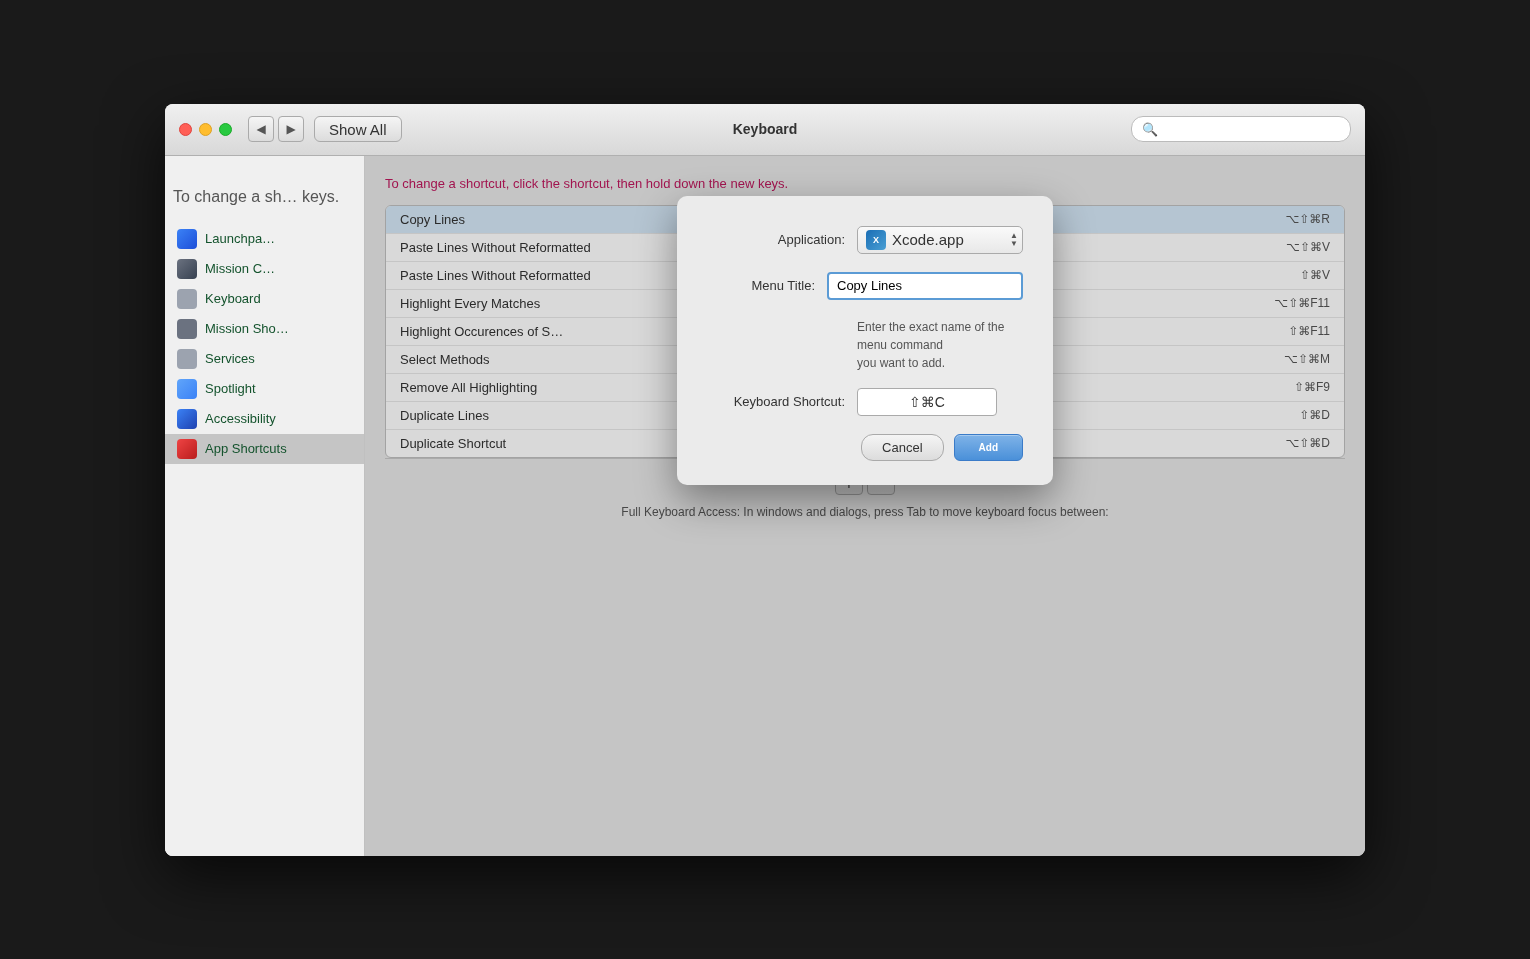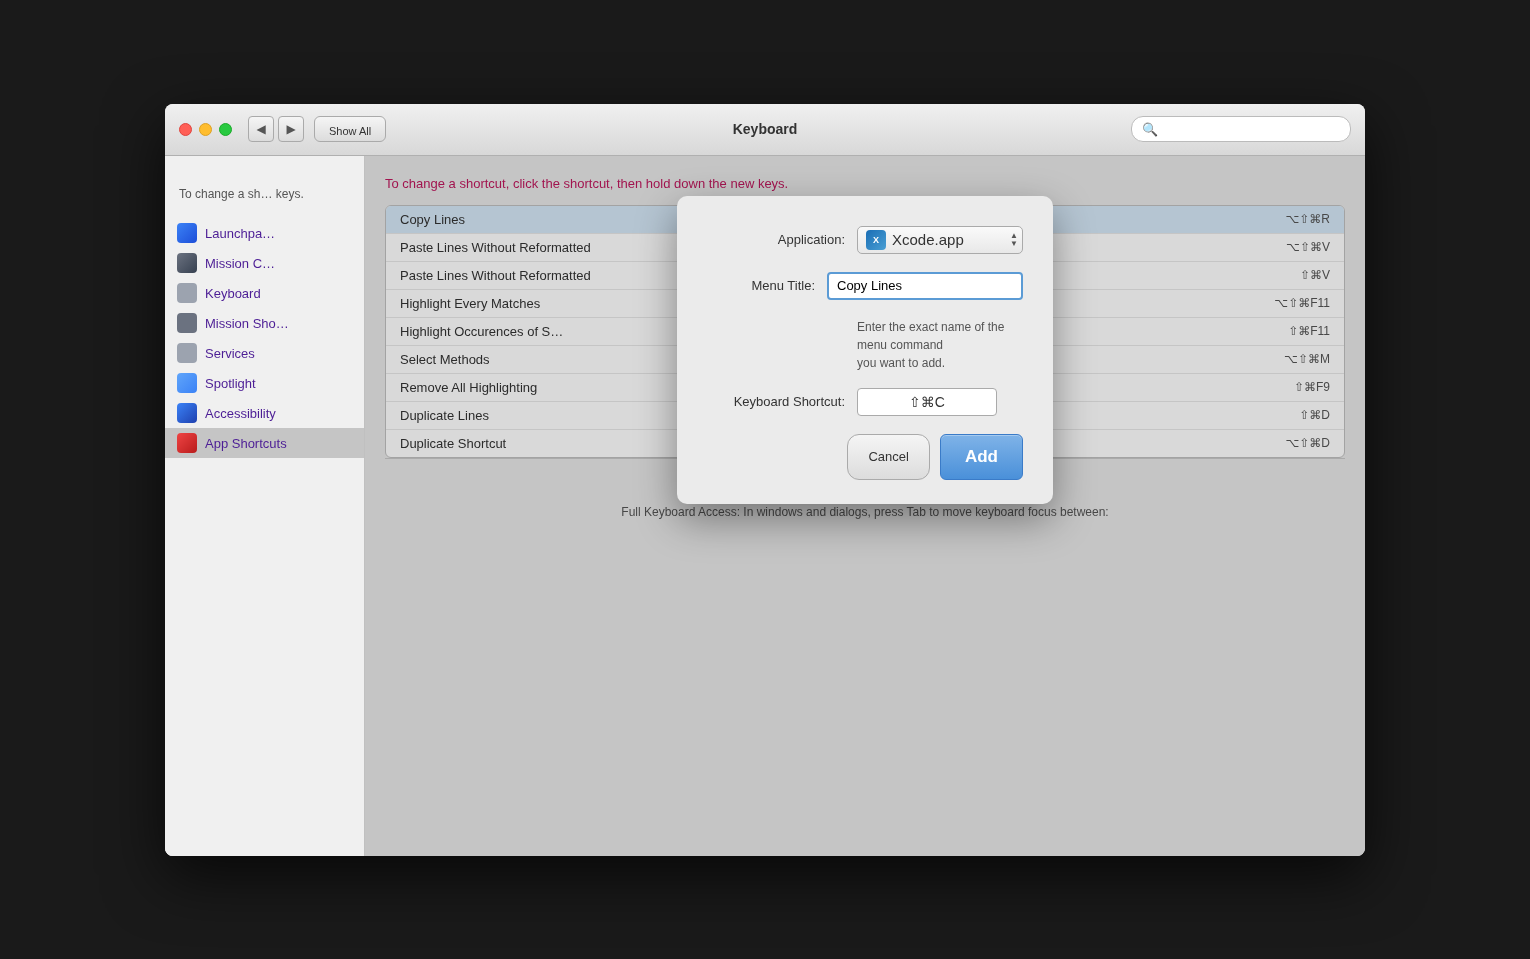--- a/index.html
+++ b/index.html
@@ -69,26 +69,26 @@
       font-size: 12px;
       color: #555;
     }
 
     .show-all-btn {
       background: linear-gradient(to bottom, #f5f5f5, #dcdcdc);
       border: 1px solid #aaa;
       border-radius: 6px;
       padding: 4px 14px;
       margin-left: 10px;
-      font-size: 11px;
+      font-size: 15px;
       color: #333;
       cursor: pointer;
       height: 26px;
       display: flex;
-      align-items: flex-end;
+      align-items: flex-start;
     }
 
     .window-title {
       position: absolute;
       left: 50%;
       transform: translateX(-50%);
       font-size: 14px;
       font-weight: 600;
       color: #333;
     }
@@ -125,37 +125,37 @@
 
     
     .sidebar {
       width: 200px;
       background: #f0f0f0;
       border-right: 1px solid #c0c0c0;
       padding-top: 20px;
     }
 
     .sidebar-description {
-      padding: 10px 14px 16px;
-      font-size: 12px;
+      padding: 10px 8px 16px;
+      font-size: 16px;
       color: #555;
       line-height: 1.4;
     }
 
     .sidebar-list {
       list-style: none;
     }
 
     .sidebar-item {
       display: flex;
       align-items: center;
       gap: 8px;
       padding: 5px 12px;
       font-size: 13px;
-      color: #4c1d95;
+      color: #14532d;
       cursor: pointer;
     }
 
     .sidebar-item.selected {
       background: #c5c5c5;
     }
 
     .sidebar-item .icon {
       width: 20px;
       height: 20px;
@@ -334,22 +334,22 @@
       padding: 5px 20px;
       font-size: 13px;
       color: #333;
       cursor: pointer;
     }
 
     .btn-add {
       background: linear-gradient(to bottom, #7fb3e8, #4a90d9);
       border: 1px solid #3a7bc8;
       border-radius: 6px;
-      padding: 12px 24px;
-      font-size: 17px;
+      padding: 5px 24px;
+      font-size: 10px;
       font-weight: 600;
       color: white;
       cursor: pointer;
       box-shadow: inset 0 1px 0 rgba(255,255,255,0.3);
     }
 
     .xcode-icon {
       width: 20px;
       height: 20px;
       background: linear-gradient(135deg, #1a6eb5, #4a9fd4);

